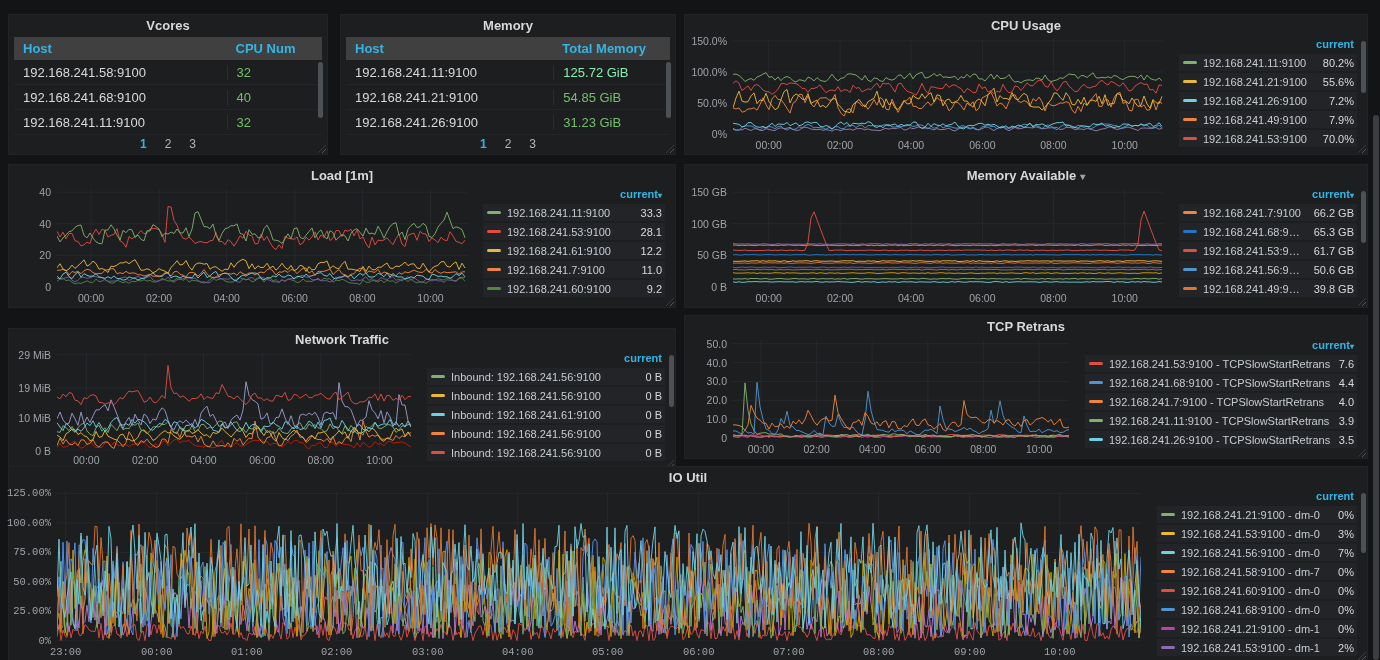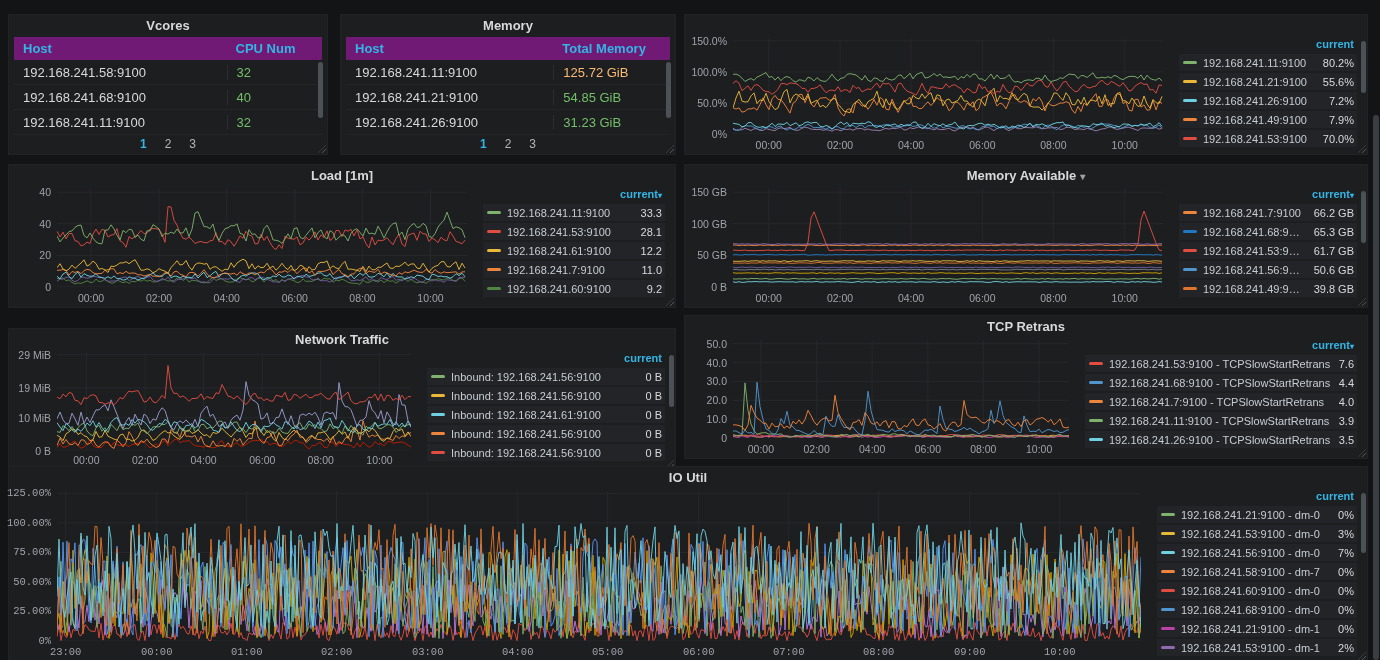--- a/index.html
+++ b/index.html
@@ -6,21 +6,21 @@
   html,body { width:1380px; height:660px; overflow:hidden; }
   body { background:#131416; font-family:"Liberation Sans", sans-serif; position:relative; }
 
   .panel { position:absolute; background:#1d1e20; border:1px solid #222326; }
   .panel-title { height:20px; line-height:22px; text-align:center; color:#d8d9da;
                  font-size:13px; font-weight:700; white-space:nowrap; cursor:pointer; }
   .title-caret { color:#9fa3a8; font-size:10px; margin-left:4px; }
 
   
   .tbl { position:absolute; left:5px; right:5px; top:22px; }
-  .tbl-head { display:flex; align-items:center; height:23px; background:#701a75;
+  .tbl-head { display:flex; align-items:center; height:23px; background:#404040;
               color:#33B5E5; font-size:13px; font-weight:700; }
   .tbl-row { display:flex; align-items:center; height:25px; border-bottom:1px solid #232529;
              color:#d8d9da; font-size:13px; }
   .c-host { padding-left:9px; overflow:hidden; white-space:nowrap; }
   .c-val  { padding-left:9px; border-left:1px solid #2a2d31; }
   .tbl-head .c-val { border-left:none; }
   .pagination { position:absolute; left:0; right:0; bottom:3px; display:flex;
                 justify-content:center; gap:18px; font-size:12px; color:#b4b7bb; }
   .page-btn { cursor:pointer; }
   .page-btn.active { color:#33B5E5; font-weight:700; }
@@ -99,41 +99,42 @@
 
   <div class="panel" id="p-memory">
     <div class="panel-title">Memory</div>
     <div class="tbl">
         <div class="tbl-head">
           <div class="c-host" style="width: 64%;">Host</div>
           <div class="c-val" style="width: 36%;">Total Memory</div>
         </div>
         <div class="tbl-row">
           <div class="c-host" style="width: 64%;">192.168.241.11:9100</div>
-          <div class="c-val" style="width: 36%; color: #fdba74;">125.72 GiB</div>
+          <div class="c-val" style="width: 36%; color: #86efac;">125.72 GiB</div>
         </div>
         <div class="tbl-row">
           <div class="c-host" style="width: 64%;">192.168.241.21:9100</div>
           <div class="c-val" style="width: 36%; color: rgb(115, 191, 105);">54.85 GiB</div>
         </div>
         <div class="tbl-row">
           <div class="c-host" style="width: 64%;">192.168.241.26:9100</div>
           <div class="c-val" style="width: 36%; color: rgb(115, 191, 105);">31.23 GiB</div>
         </div>
       </div>
     <div class="pagination">
         <span class="page-btn active">1</span>
         <span class="page-btn">2</span>
         <span class="page-btn">3</span>
       </div>
     <div class="vthumb" style="right:4px; top:47px; height:56px;"></div>
     <div class="rz"></div>
   </div>
 
   <div class="panel" id="p-cpu">
+    <div class="panel-title">CPU Usage</div>
     <div class="chart" style="right: 200px;">
         <div class="yaxis">
           <span style="top: 1.86275px;">150.0%</span>
           <span style="top: 32.9085px;">100.0%</span>
           <span style="top: 63.9542px;">50.0%</span>
           <span style="top: 95px;">0%</span>
         </div>
         <div class="plot">
           <svg width="430" height="95">
             <g>

